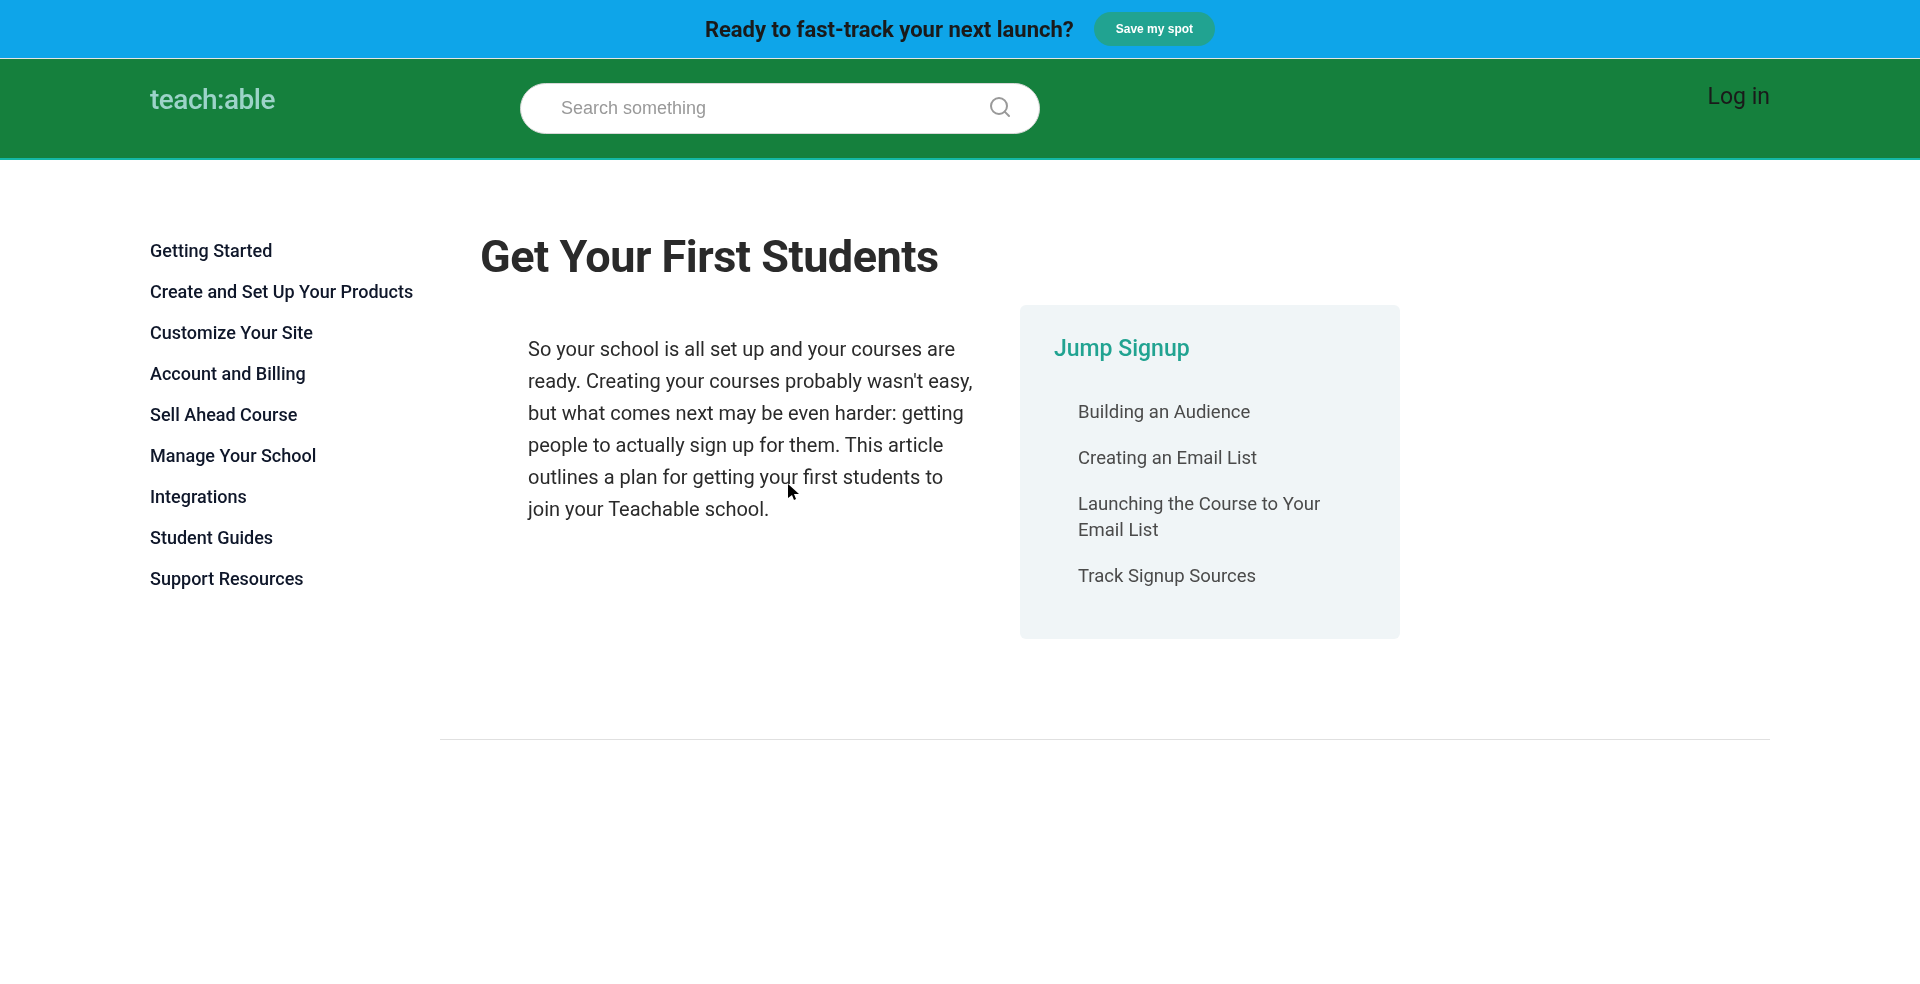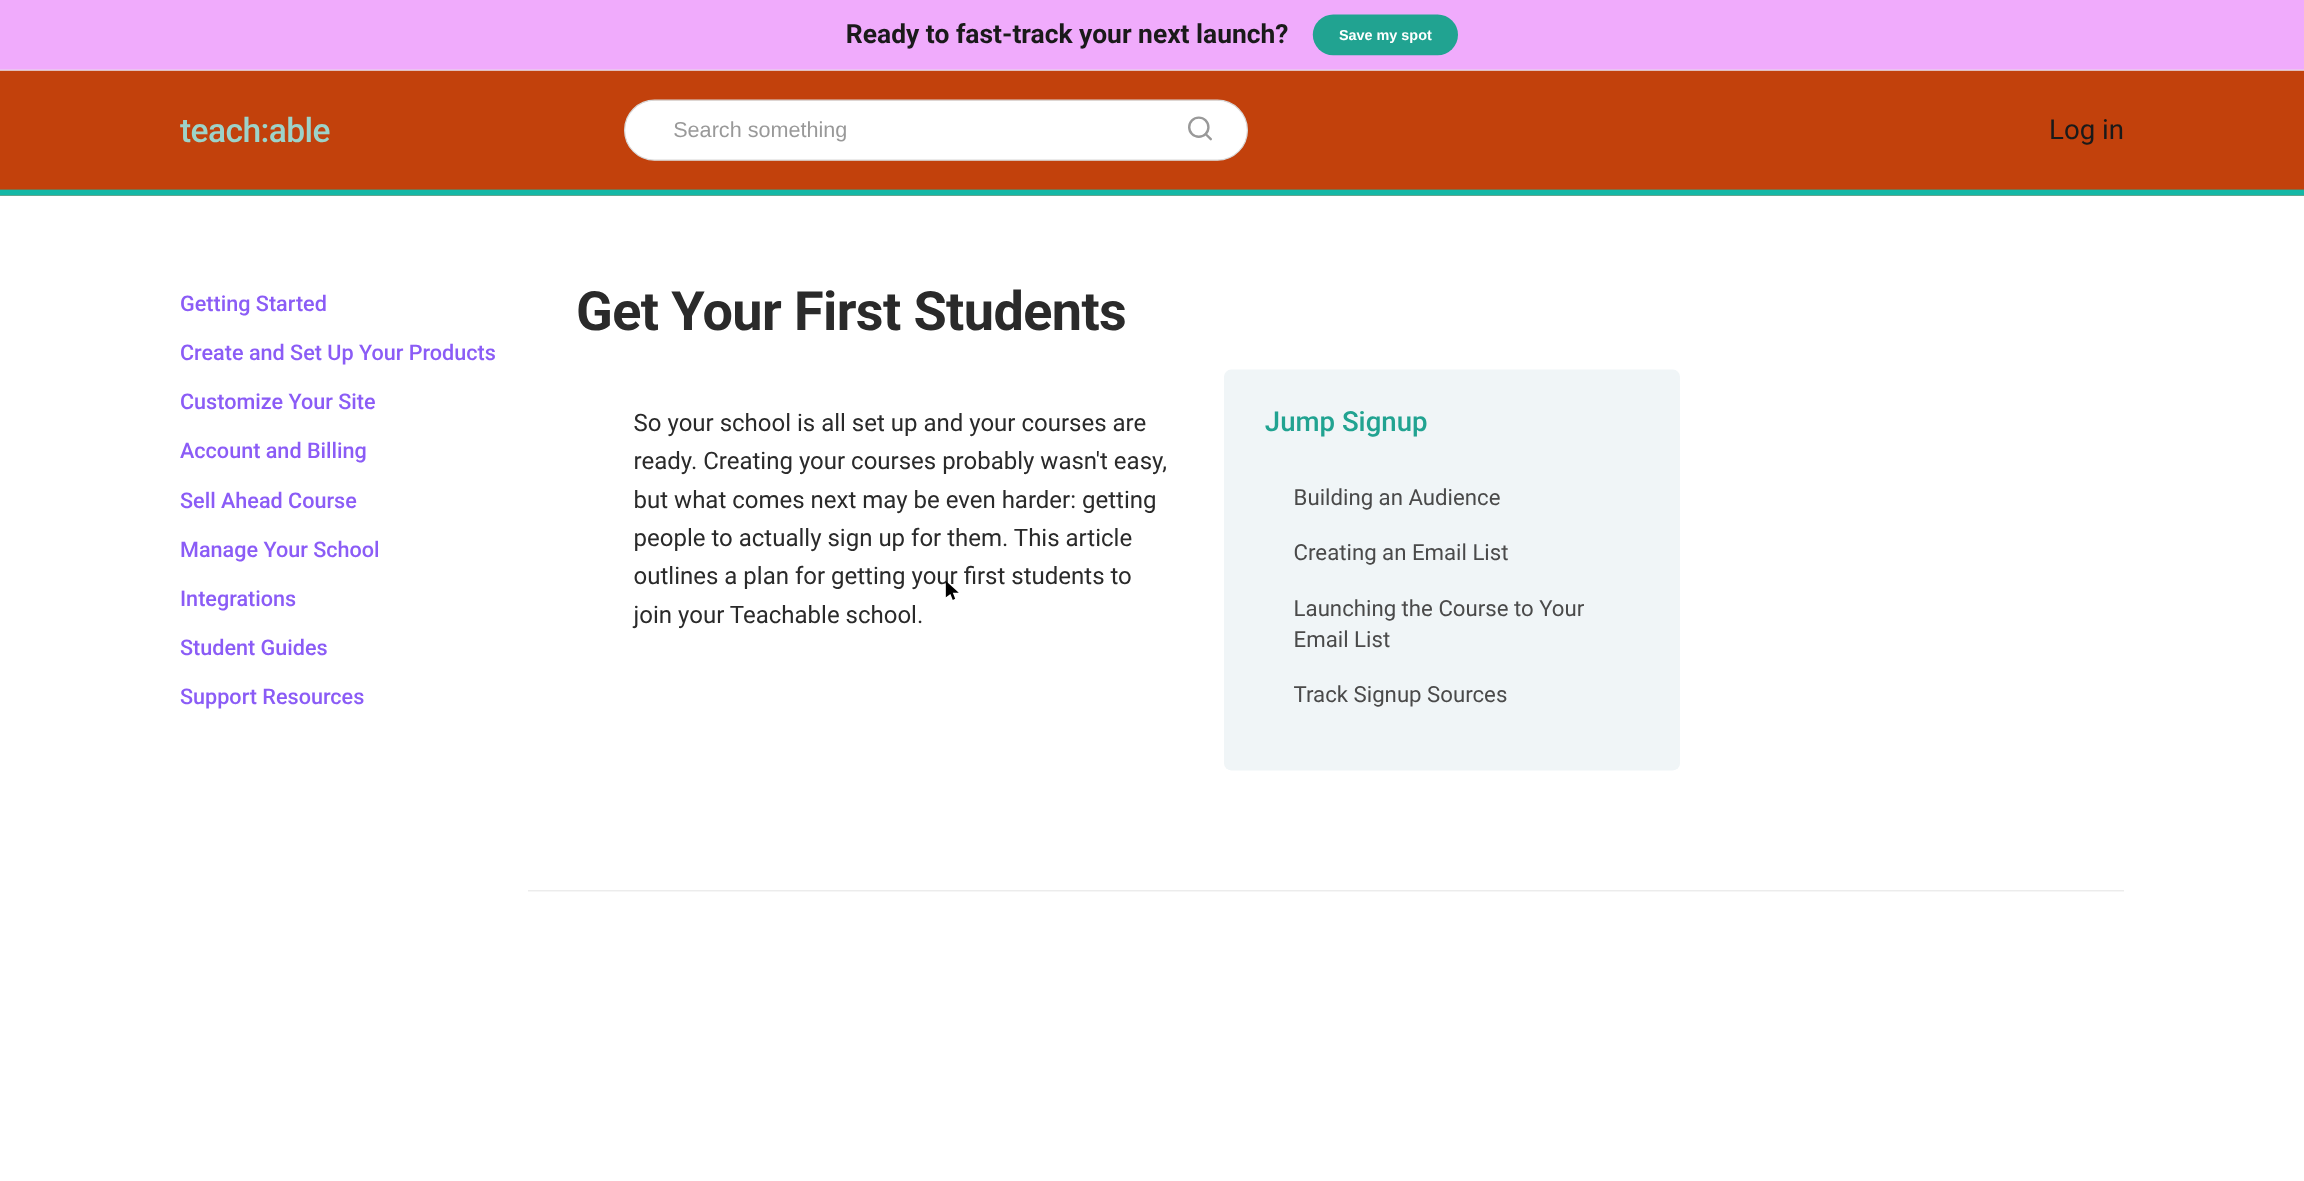--- a/index.html
+++ b/index.html
@@ -9,21 +9,21 @@
     }
 
     body {
       font-family: -apple-system, BlinkMacSystemFont, 'Segoe UI', Roboto, Helvetica, Arial, sans-serif;
       background: #fff;
       color: #1a1a1a;
     }
 
     
     .promo-banner {
-      background: #f0abfc;
+      background: #0ea5e9;
       padding: 12px 16px;
       display: flex;
       align-items: center;
       justify-content: center;
       gap: 20px;
       border-bottom: 1px solid #e5e5e5;
     }
 
     .promo-text {
       font-size: 22px;
@@ -38,24 +38,24 @@
       border-radius: 22px;
       padding: 10px 22px;
       font-size: 12px;
       font-weight: 600;
       cursor: pointer;
     }
 
     
     .header {
       display: flex;
-      align-items: center;
+      align-items: flex-start;
       padding: 24px 150px;
-      border-bottom: 5px solid #14b8a6;
-      background: #c2410c;
+      border-bottom: 2px solid #14b8a6;
+      background: #15803d;
     }
 
     .logo {
       color: #9dd3c9;
       font-size: 28px;
       font-weight: 500;
       letter-spacing: -0.5px;
       width: 370px;
     }
 
@@ -103,21 +103,21 @@
 
     
     .sidebar {
       width: 290px;
       flex-shrink: 0;
     }
 
     .sidebar-item {
       display: block;
       font-size: 18px;
-      color: #8b5cf6;
+      color: #0f172a;
       padding: 10px 0;
       cursor: pointer;
       font-weight: 500;
     }
 
     
     .article {
       flex: 1;
       max-width: 500px;
     }

